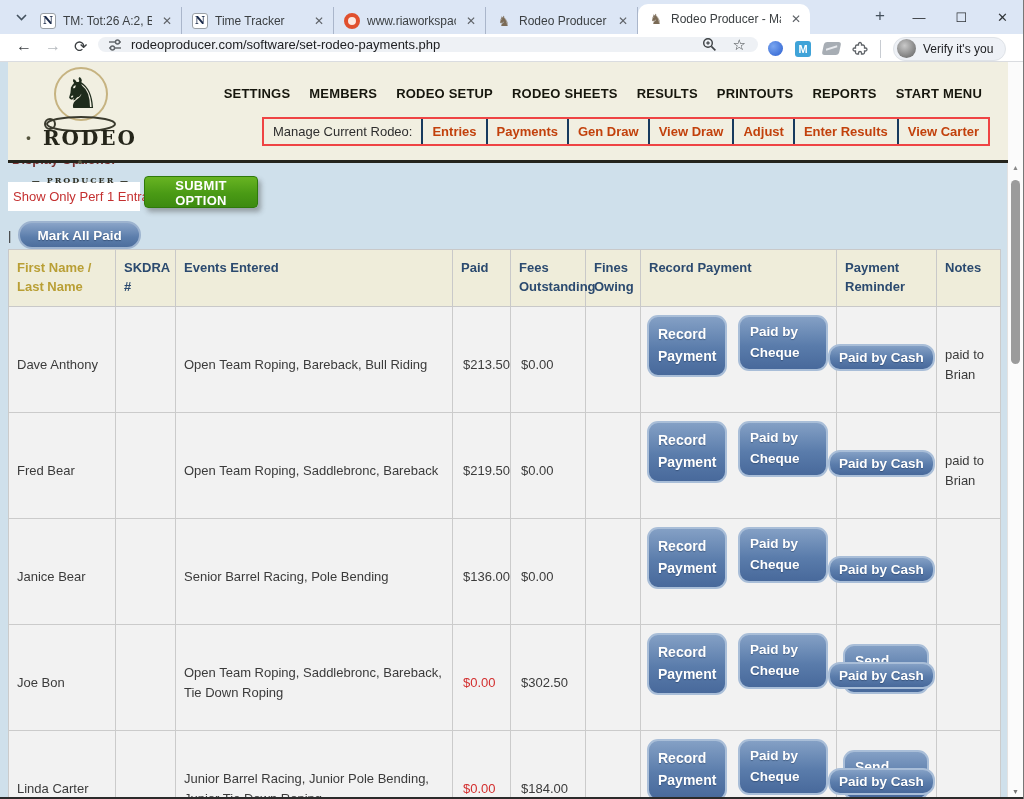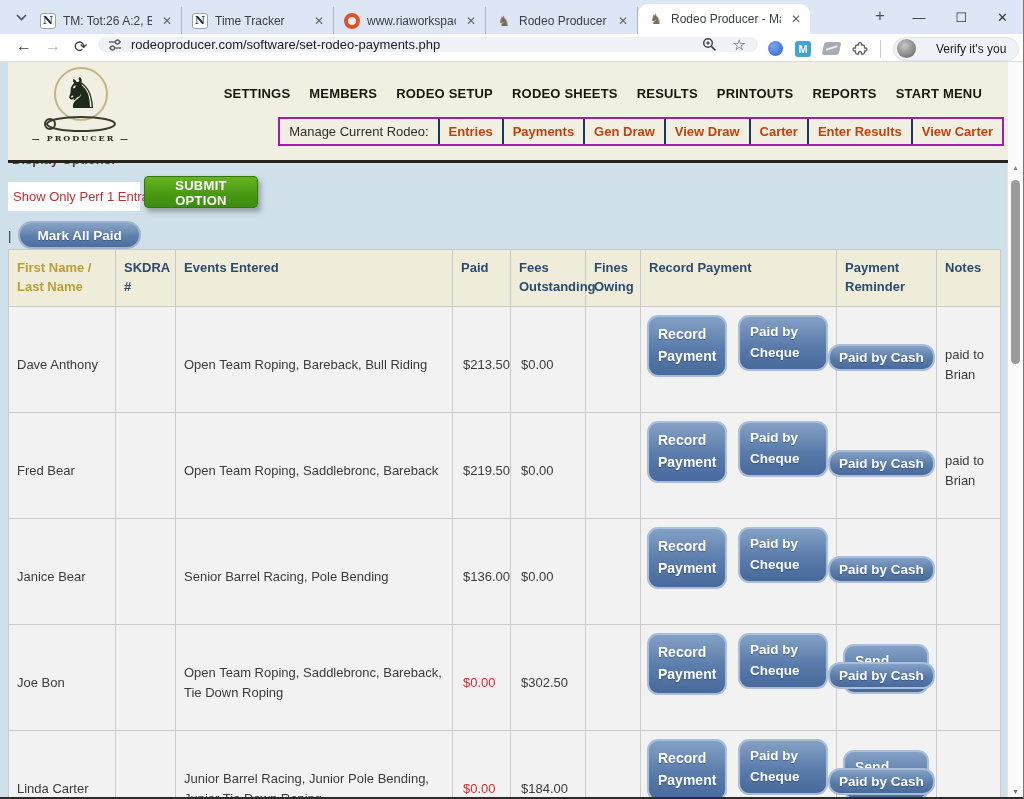--- a/index.html
+++ b/index.html
@@ -30,37 +30,37 @@
     display:flex;align-items:center;box-sizing:border-box;padding:0 10px;}
   .url-text{font-size:13px;color:#202124;margin-left:9px;flex:1;white-space:nowrap;overflow:hidden;}
   .omni-right{display:flex;align-items:center;gap:16px;margin-right:2px;}
   .ext-row{position:absolute;top:37px;left:768px;display:flex;align-items:center;gap:12px;height:23px;}
   .ext-circle{width:15px;height:15px;border-radius:50%;background:radial-gradient(circle at 35% 35%,#7aa6f0,#2b5fd0);}
   .ext-m{width:16px;height:16px;border-radius:3px;background:#3fa3d8;color:#fff;font:bold 11px "Liberation Sans",sans-serif;
     display:flex;align-items:center;justify-content:center;}
   .ext-gray{width:17px;height:13px;border-radius:3px;background:#a7adb4;transform:skewX(-12deg);position:relative;}
   .ext-gray:after{content:"";position:absolute;left:3px;top:5px;width:11px;height:2px;background:#e8eaee;transform:rotate(-18deg);}
   .chip-sep{width:1px;height:18px;background:#c8ccd2;}
-  .profile-chip{display:flex;align-items:center;gap:20px;background:#eef1f6;border:1px solid #dfe3e8;border-radius:13px;
+  .profile-chip{display:flex;align-items:center;gap:7px;background:#eef1f6;border:1px solid #dfe3e8;border-radius:13px;
     height:24px;padding:0 12px 0 3px;box-sizing:border-box;}
   .avatar{width:19px;height:19px;border-radius:50%;background:radial-gradient(circle at 40% 35%,#c9c9c9,#5c5c5c);}
   .chip-label{font-size:12px;color:#202124;white-space:nowrap;}
   .menu-dots{font-size:15px;color:#3c4043;font-weight:bold;}
   
   .pagebg{position:absolute;left:0;top:62px;width:1024px;height:737px;background:#cfe0eb;}
   .site-header{position:absolute;left:8px;top:62px;width:1000px;height:101px;background:#f1efe1;
     border-bottom:3px solid #24241c;box-sizing:border-box;z-index:5;}
   .logo{position:absolute;left:14px;top:2px;width:118px;text-align:center;}
   .logo-title{font:bold 20px "DejaVu Serif",serif;color:#25251a;letter-spacing:2px;margin-top:-6px;}
   .logo-title:before{content:"· ";color:#55543e;}.logo-title:after{content:" ·";color:#55543e;}
   .logo-sub{font:bold 8px "DejaVu Serif",serif;color:#2c2c20;letter-spacing:2px;margin-top:1px;}
   .logo-sub:before{content:"— ";}.logo-sub:after{content:" —";}
   .mainnav{position:absolute;right:26px;top:24px;display:flex;gap:19px;}
   .mainnav span{font-size:13px;font-weight:bold;color:#16160d;letter-spacing:.2px;cursor:pointer;}
-  .managebar{position:absolute;right:4px;top:55px;display:flex;border:2px solid #a21caf;background:#f1efe1;}
+  .managebar{position:absolute;right:18px;top:55px;display:flex;border:2px solid #ef4444;background:#f1efe1;}
   .manage-label{font-size:13px;color:#2e2e2e;padding:5px 9px;white-space:nowrap;}
   .manage-btn{font-size:13px;font-weight:bold;color:#c2410c;padding:5px 9px;border-left:2px solid #173a5e;
     white-space:nowrap;cursor:pointer;}
   .clipped-label{position:absolute;left:12px;top:163px;height:5px;overflow:hidden;z-index:4;}
   .clipped-label span{display:block;margin-top:-11px;font-size:13px;font-weight:bold;color:#7d3333;}
   .showonly-box{position:absolute;left:8px;top:182px;width:132px;height:29px;background:#fff;
     display:flex;align-items:center;padding-left:5px;box-sizing:border-box;}
   .showonly-box span{font-size:13px;color:#c43030;white-space:nowrap;}
   .submit-btn{position:absolute;left:144px;top:176px;width:114px;height:32px;border:1px solid #2f7a0a;border-radius:4px;
     background:linear-gradient(#68b422,#4a9a15 55%,#3d8b10);color:#fff;font:bold 13px "Liberation Sans",sans-serif;
@@ -186,39 +186,40 @@
   <div class="pagebg"></div>
 
   <div class="site-header">
     <div class="logo">
       <svg width="118" height="68" viewBox="0 0 118 68">
         <circle cx="59" cy="30" r="26" fill="#f1efe1" stroke="#c6b381" stroke-width="2"></circle>
         <text x="59" y="44" font-size="42" text-anchor="middle" fill="#1e2b1c" font-family="DejaVu Sans">♞</text>
         <ellipse cx="59" cy="60" rx="34" ry="7" fill="none" stroke="#3a3a2e" stroke-width="2"></ellipse>
         <circle cx="28" cy="60" r="5" fill="none" stroke="#3a3a2e" stroke-width="2"></circle>
       </svg>
+      <div class="logo-title">RODEO</div>
       <div class="logo-sub">PRODUCER</div>
     </div>
     <div class="mainnav">
       <span>SETTINGS</span>
       <span>MEMBERS</span>
       <span>RODEO SETUP</span>
       <span>RODEO SHEETS</span>
       <span>RESULTS</span>
       <span>PRINTOUTS</span>
       <span>REPORTS</span>
       <span>START MENU</span>
     </div>
     <div class="managebar">
       <span class="manage-label">Manage Current Rodeo:</span>
       <span class="manage-btn">Entries</span>
       <span class="manage-btn">Payments</span>
       <span class="manage-btn">Gen Draw</span>
       <span class="manage-btn">View Draw</span>
-      <span class="manage-btn">Carter</span>
+      <span class="manage-btn">Adjust</span>
       <span class="manage-btn">Enter Results</span>
       <span class="manage-btn">View Carter</span>
     </div>
   </div>
 
   <div class="clipped-label">
     <span>Display Options:</span>
   </div>
 
   <div class="showonly-box">

